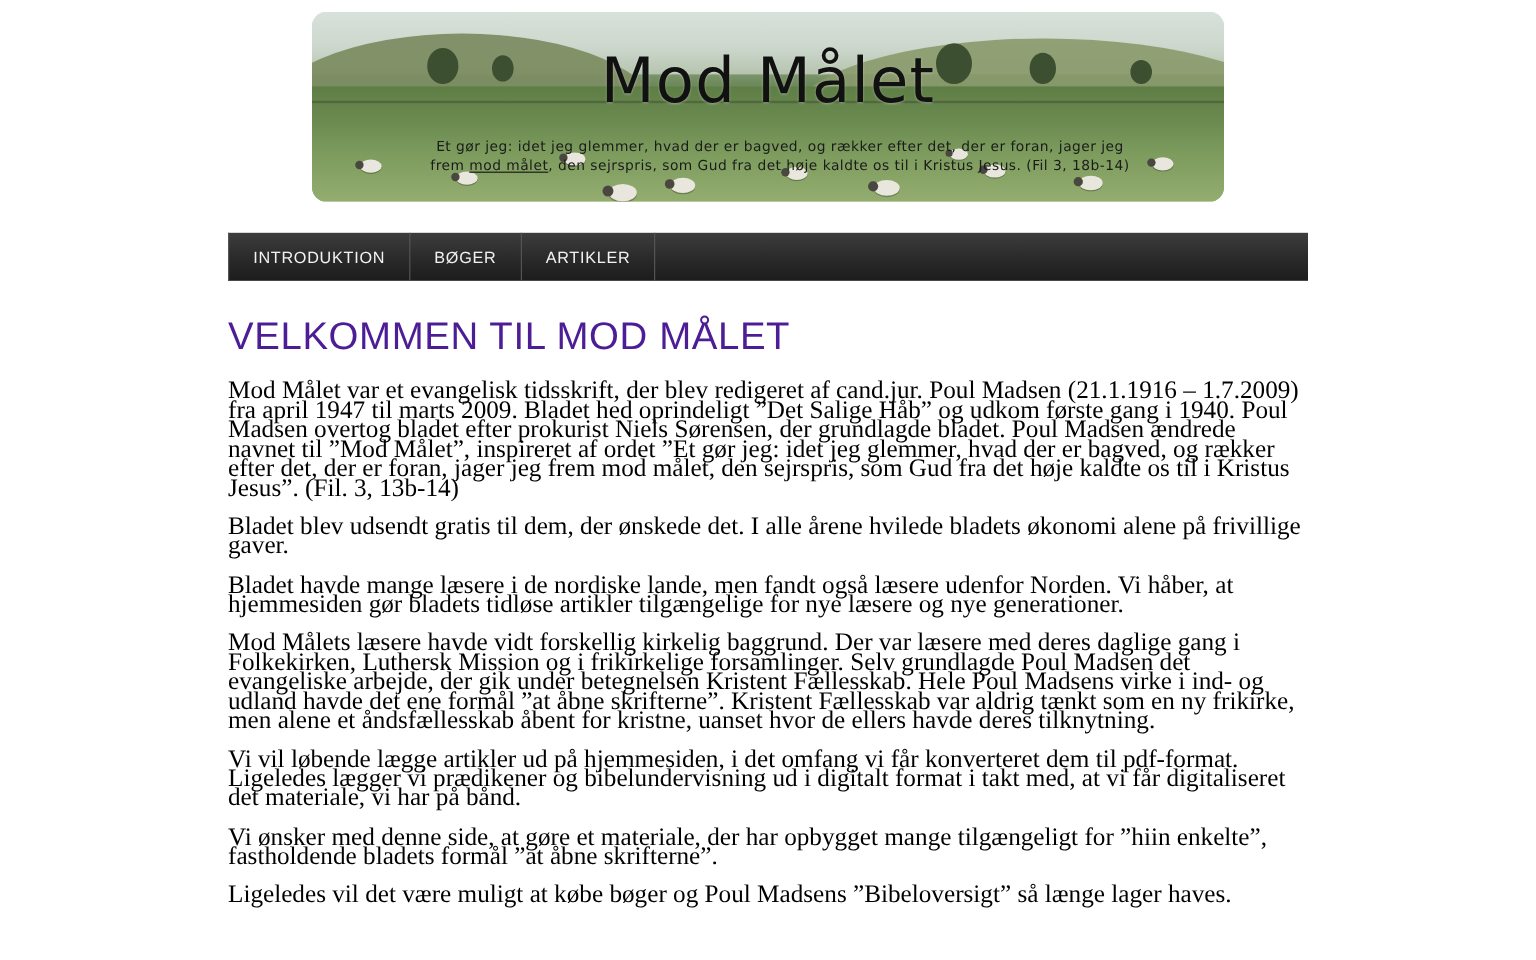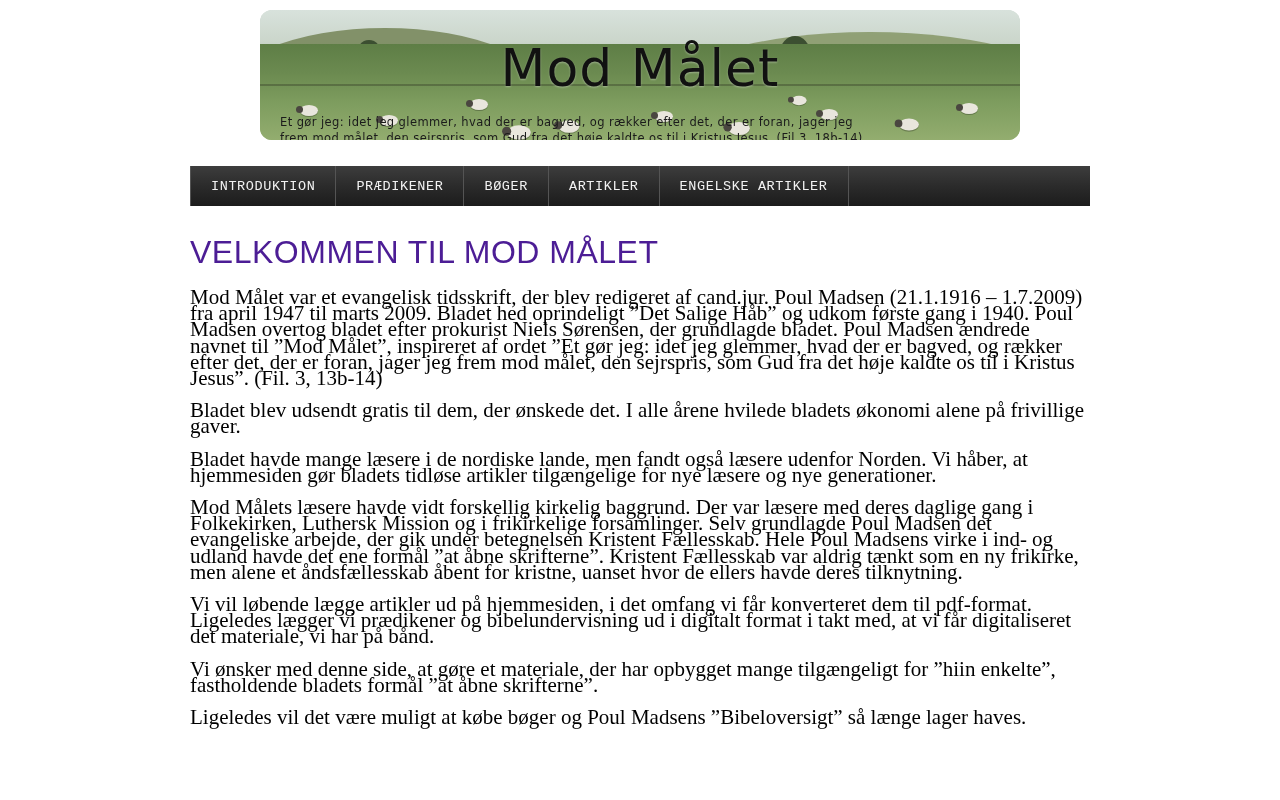--- a/index.html
+++ b/index.html
@@ -17,21 +17,21 @@
   .page {
     width: 900px;
     margin: 0 auto;
     position: relative;
   }
 
   
   .banner {
     position: relative;
     width: 760px;
-    height: 130px;
+    height: 158px;
     margin: 10px auto 0 auto;
     border-radius: 12px;
     overflow: hidden;
     background:
       linear-gradient(to bottom,
         #cfd9d2 0%,
         #bfcabf 14%,
         #8fa383 26%,
         #6d8a5b 38%,
         #5f7f4d 50%,
@@ -101,20 +101,21 @@
     font-size: 52px;
     font-weight: 400;
     letter-spacing: 1px;
     color: #111111;
     text-shadow: 0 1px 2px rgba(255,255,255,.35);
   }
   .banner-verse {
     position: absolute;
     top: 104px;
     left: 0; right: 0;
+    text-align: center;
     font-family: "DejaVu Sans", sans-serif;
     font-size: 11.5px;
     line-height: 16px;
     color: #1b1b1b;
     letter-spacing: .4px;
     margin-left: 20px;
   }
   .banner-verse .u { text-decoration: underline; }
 
   
@@ -130,21 +131,20 @@
   .nav-item {
     display: flex;
     align-items: center;
     padding: 0 20px;
     color: #f2f2f2;
     font-size: 13.5px;
     letter-spacing: .6px;
     border-right: 1px solid #545454;
     cursor: pointer;
     white-space: nowrap;
-    font-family: Liberation Mono, monospace;
   }
   .nav-item:first-child { border-left: 1px solid #545454; }
 
   
   .content {
     width: 900px;
     margin: 0 auto;
     padding: 0 0 20px 0;
   }
   h1.page-title {
@@ -202,24 +202,22 @@
     <div class="banner-verse">
       <div>Et gør jeg: idet jeg glemmer, hvad der er bagved, og rækker efter det, der er foran, jager jeg</div>
       <div>
         <span>frem </span><span class="u">mod målet</span><span>, den sejrspris, som Gud fra det høje kaldte os til i Kristus Jesus. (Fil 3, 18b-14)</span>
       </div>
     </div>
   </div>
 
   <nav class="nav">
     <div class="nav-item">INTRODUKTION</div>
-    <div class="nav-item">PRÆDIKENER</div>
     <div class="nav-item">BØGER</div>
     <div class="nav-item">ARTIKLER</div>
-    <div class="nav-item">ENGELSKE ARTIKLER</div>
   </nav>
 
   <main class="content">
     <h1 class="page-title">VELKOMMEN TIL MOD MÅLET</h1>
 
     <p class="body-text">Mod Målet var et evangelisk tidsskrift, der blev redigeret af cand.jur. Poul Madsen (21.1.1916 – 1.7.2009) fra april 1947 til marts 2009. Bladet hed oprindeligt ”Det Salige Håb” og udkom første gang i 1940. Poul Madsen overtog bladet efter prokurist Niels Sørensen, der grundlagde bladet. Poul Madsen ændrede navnet til ”Mod Målet”, inspireret af ordet ”Et gør jeg: idet jeg glemmer, hvad der er bagved, og rækker efter det, der er foran, jager jeg frem mod målet, den sejrspris, som Gud fra det høje kaldte os til i Kristus Jesus”. (Fil. 3, 13b-14)</p>
     <p class="body-text">Bladet blev udsendt gratis til dem, der ønskede det. I alle årene hvilede bladets økonomi alene på frivillige gaver.</p>
     <p class="body-text">Bladet havde mange læsere i de nordiske lande, men fandt også læsere udenfor Norden. Vi håber, at hjemmesiden gør bladets tidløse artikler tilgængelige for nye læsere og nye generationer.</p>
     <p class="body-text">Mod Målets læsere havde vidt forskellig kirkelig baggrund. Der var læsere med deres daglige gang i Folkekirken, Luthersk Mission og i frikirkelige forsamlinger. Selv grundlagde Poul Madsen det evangeliske arbejde, der gik under betegnelsen Kristent Fællesskab. Hele Poul Madsens virke i ind- og udland havde det ene formål ”at åbne skrifterne”. Kristent Fællesskab var aldrig tænkt som en ny frikirke, men alene et åndsfællesskab åbent for kristne, uanset hvor de ellers havde deres tilknytning.</p>
     <p class="body-text">Vi vil løbende lægge artikler ud på hjemmesiden, i det omfang vi får konverteret dem til pdf-format. Ligeledes lægger vi prædikener og bibelundervisning ud i digitalt format i takt med, at vi får digitaliseret det materiale, vi har på bånd.</p>

